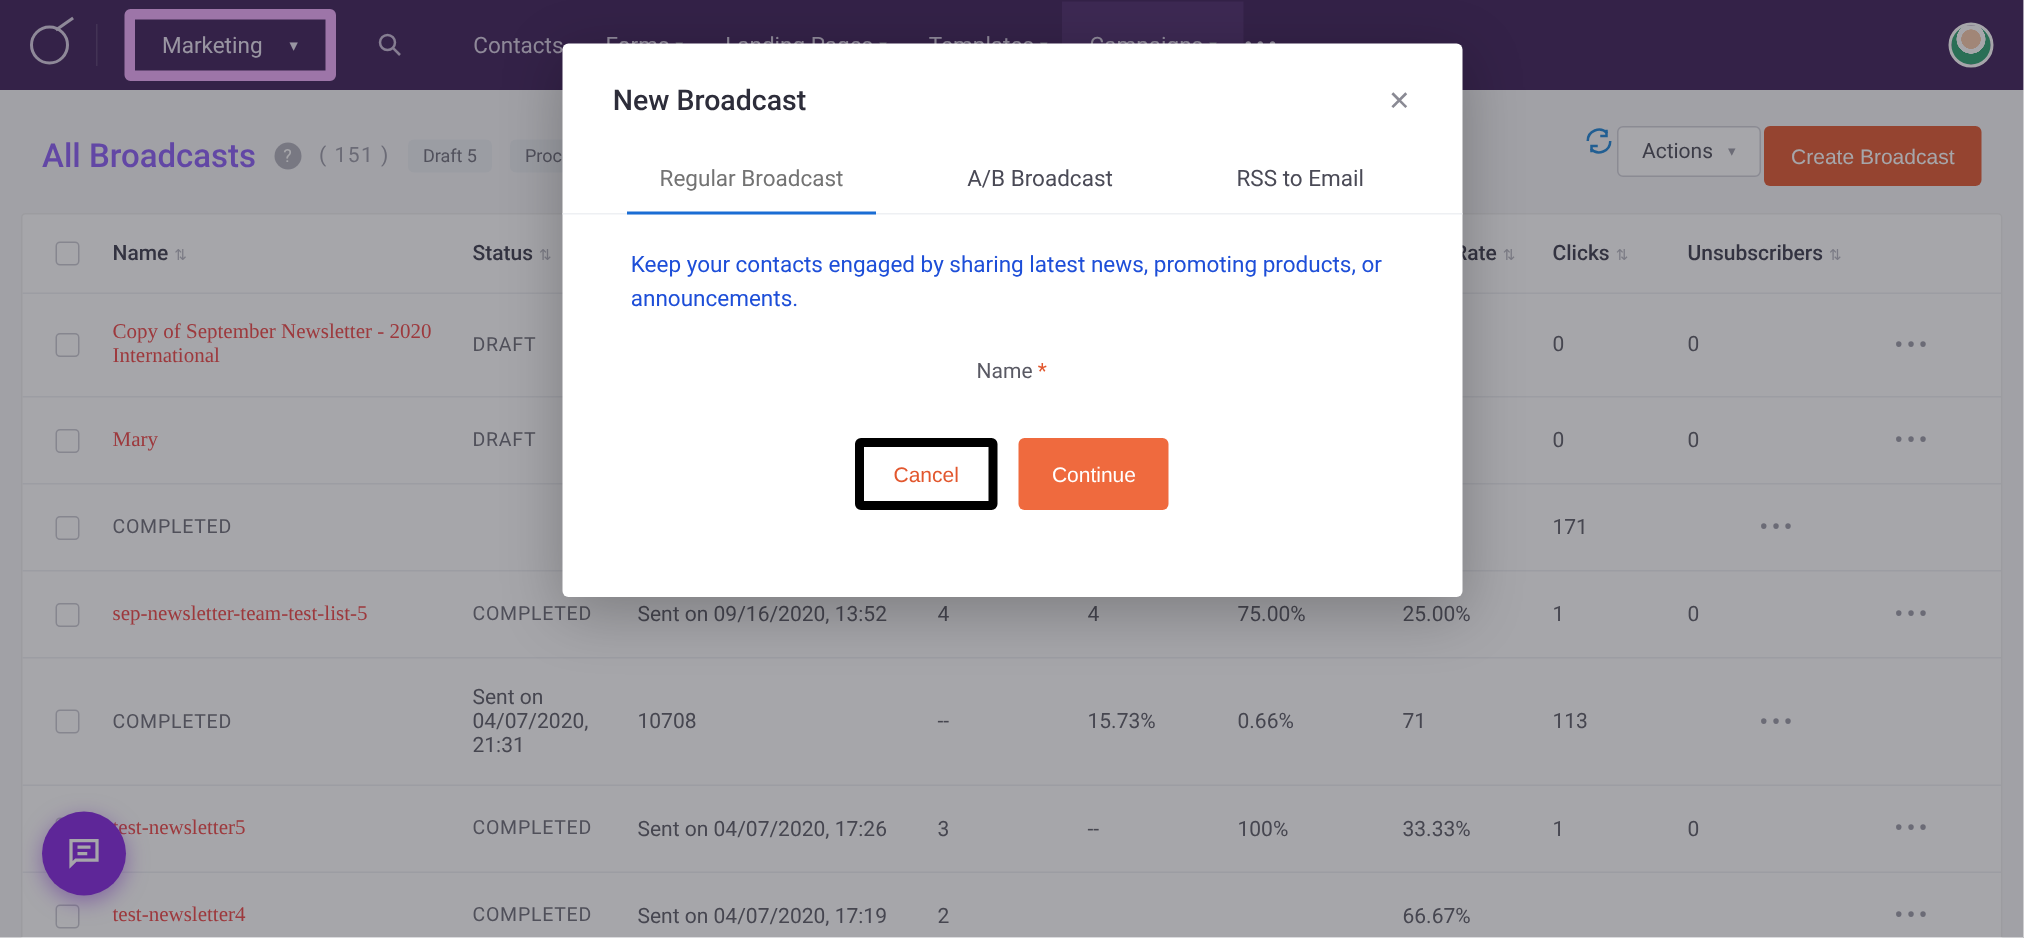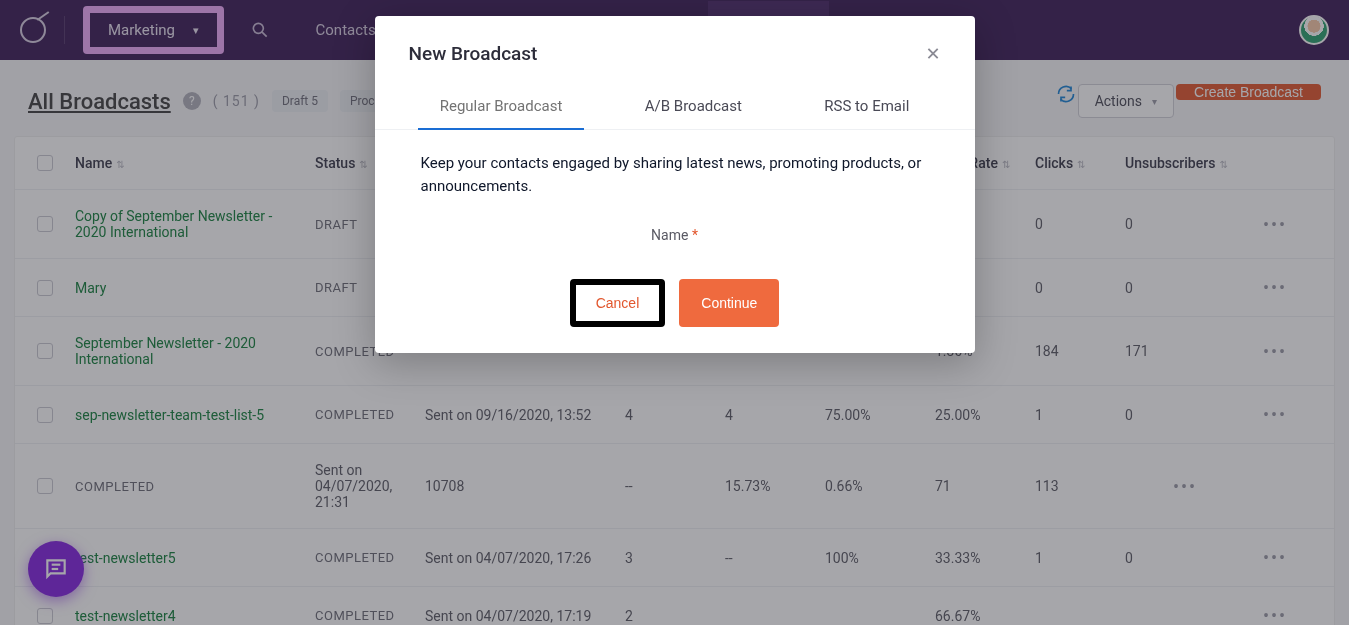--- a/index.html
+++ b/index.html
@@ -13,51 +13,51 @@
   .dropdown-btn .chev { font-size:11px; }
   .nav-icon { width:20px; height:20px; display:flex; align-items:center; justify-content:center; color:#c8bad6; cursor:pointer; margin:0 8px;}
   .nav-links { display:flex; align-items:center; gap:28px; margin-left:20px; font-size:15px;}
   .nav-link { color:#d7cee2; cursor:pointer; display:flex; align-items:center; gap:4px;}
   .nav-link.active { background:#4a2969; padding:20px 18px; margin:-20px -18px;}
   .nav-more { color:#d7cee2; cursor:pointer; letter-spacing:2px; font-size:18px;}
   .spacer { flex:1; }
   .avatar { width:30px; height:30px; border-radius:50%; background: radial-gradient(circle at 50% 35%, #f7c9a8 0 30%, #fff 31% 45%, #2aa06f 46% 100%); border:2px solid #fff;}
   
   .header { display:flex; align-items:center; padding:24px 28px 18px; gap:12px;}
-  .header h1 { font-size:22px; font-weight:500; color:#404040;text-decoration:underline;}
+  .header h1 { font-size:22px; font-weight:500; color:#8b5cf6;}
   .help-icon { width:18px; height:18px; border-radius:50%; background:#b0b0bb; color:#fff; font-size:12px; display:flex; align-items:center; justify-content:center;}
   .count { color:#9a9aa6; font-size:14px; letter-spacing:1px;}
   .pill { background:#eceff3; color:#6d6d79; font-size:12px; padding:4px 10px; border-radius:4px;}
   .header-actions { display:flex; align-items:flex-start; gap:2px;}
   .refresh { width:20px; height:20px; cursor:pointer; color:#0e7ed4; }
   .btn-outline { border:1px solid #d0d0d8; background:#fff; border-radius:4px; padding:8px 16px; display:flex; align-items:center; gap:10px; font-size:14px; color:#4a4a56; cursor:pointer;}
-  .btn-primary { background:#e2572e; color:#fff; border:none; border-radius:4px; padding:0 18px; font-size:14px; cursor:pointer;}
+  .btn-primary { background:#e2572e; color:#fff; border:none; border-radius:4px; padding:12px 18px; font-size:14px; cursor:pointer;}
   
   .table-wrap { margin:0 14px; background:#fff; border:1px solid #eee; border-radius:3px;}
   .trow { display:grid; grid-template-columns: 60px 240px 110px 200px 100px 100px 110px 100px 90px 120px 60px; align-items:center; padding:18px 0; border-bottom:1px solid #eef0f3; font-size:14px;}
   .trow.head { color:#3a3a4a; font-weight:500; font-size:14px;}
   .trow.head .sort { font-size:10px; color:#b5b5bf; margin-left:4px;}
   .cb { width:16px; height:16px; border:1.5px solid #c8c8d0; border-radius:3px; margin:0 auto; cursor:pointer;}
-  .name-cell { color:#15803d; padding-right:10px;}
+  .name-cell { color:#ef4444; padding-right:10px;font-family:Liberation Serif, serif;}
   .status-cell { color:#6b6b76; letter-spacing:0.5px; font-size:13px;}
   .sent-cell { color:#5a5a64; font-size:14px;}
   .num-cell { color:#5a5a64; font-size:14px;}
   .row-more { color:#9a9aa6; letter-spacing:2px; cursor:pointer; text-align:center; font-size:18px;}
   
   .overlay { position:absolute; inset:0; background:rgba(42,42,52,0.42);}
-  .modal { position:absolute; top:16px; left:50%; transform:translateX(-50%); width:600px; background:#fff; border-radius:4px; box-shadow:0 10px 40px rgba(0,0,0,0.25); padding-bottom:16px;}
+  .modal { position:absolute; top:29px; left:50%; transform:translateX(-50%); width:600px; background:#fff; border-radius:4px; box-shadow:0 10px 40px rgba(0,0,0,0.25); padding-bottom:48px;}
   .modal-head { display:flex; align-items:center; justify-content:space-between; padding:26px 34px 18px;}
   .modal-head h2 { font-size:19px; font-weight:500; color:#2d2d3a;}
   .modal-close { font-size:18px; color:#8a8a94; cursor:pointer; background:none; border:none;}
   .tabs { display:flex; justify-content:space-around; border-bottom:1px solid #eef0f3; padding:0 24px;}
   .tab { padding:14px 8px 14px; font-size:15px; color:#4a4a56; cursor:pointer; position:relative;}
   .tab.active { color:#737373; }
   .tab.active::after { content:""; position:absolute; left:-14px; right:-14px; bottom:-1px; height:2px; background:#1a6dd4;}
   .modal-body { padding:22px 46px 10px; }
-  .helper { color:#0f172a; font-size:15px; line-height:1.55; text-align:left; margin-bottom:28px;}
+  .helper { color:#1d4ed8; font-size:15px; line-height:1.55; text-align:left; margin-bottom:28px;}
   .form-row { display:flex; align-items:center; gap:22px; justify-content:center; margin-bottom:36px;flex-direction:column;}
   .form-label { font-size:14px; color:#5a5a64;}
   .req { color:#e2572e;}
   .text-input { border:1px solid #d8d8e0; border-radius:4px; padding:12px 14px; width:320px; font-size:14px; color:#4a4a56;}
   .modal-actions { display:flex; justify-content:center; gap:14px;}
   .btn-outline-accent { border:6px solid #000000; color:#e2572e; background:#fff; border-radius:4px; padding:10px 20px; font-size:14px; cursor:pointer;}
   .btn-accent { background:#ef6a3e; color:#fff; border:none; border-radius:4px; padding:10px 22px; font-size:14px; cursor:pointer;}
   
   .chat-fab { position:absolute; left:28px; bottom:28px; width:56px; height:56px; border-radius:50%; background:#8324e0; display:flex; align-items:center; justify-content:center; color:#fff; cursor:pointer; box-shadow:0 4px 14px rgba(131,36,224,0.5);}
   .chat-fab svg { width:26px; height:26px;}
@@ -172,21 +172,20 @@
         <div class="num-cell"></div>
         <div class="num-cell">0%</div>
         <div class="num-cell">0</div>
         <div class="num-cell">0</div>
         <div class="row-more">•••</div>
       </div>
       <div class="trow">
         <div>
           <div class="cb"></div>
         </div>
-        <div class="name-cell">September Newsletter - 2020 International</div>
         <div class="status-cell">COMPLETED</div>
         <div class="sent-cell"></div>
         <div class="num-cell"></div>
         <div class="num-cell"></div>
         <div class="num-cell"></div>
         <div class="num-cell">1.30%</div>
         <div class="num-cell">184</div>
         <div class="num-cell">171</div>
         <div class="row-more">•••</div>
       </div>

